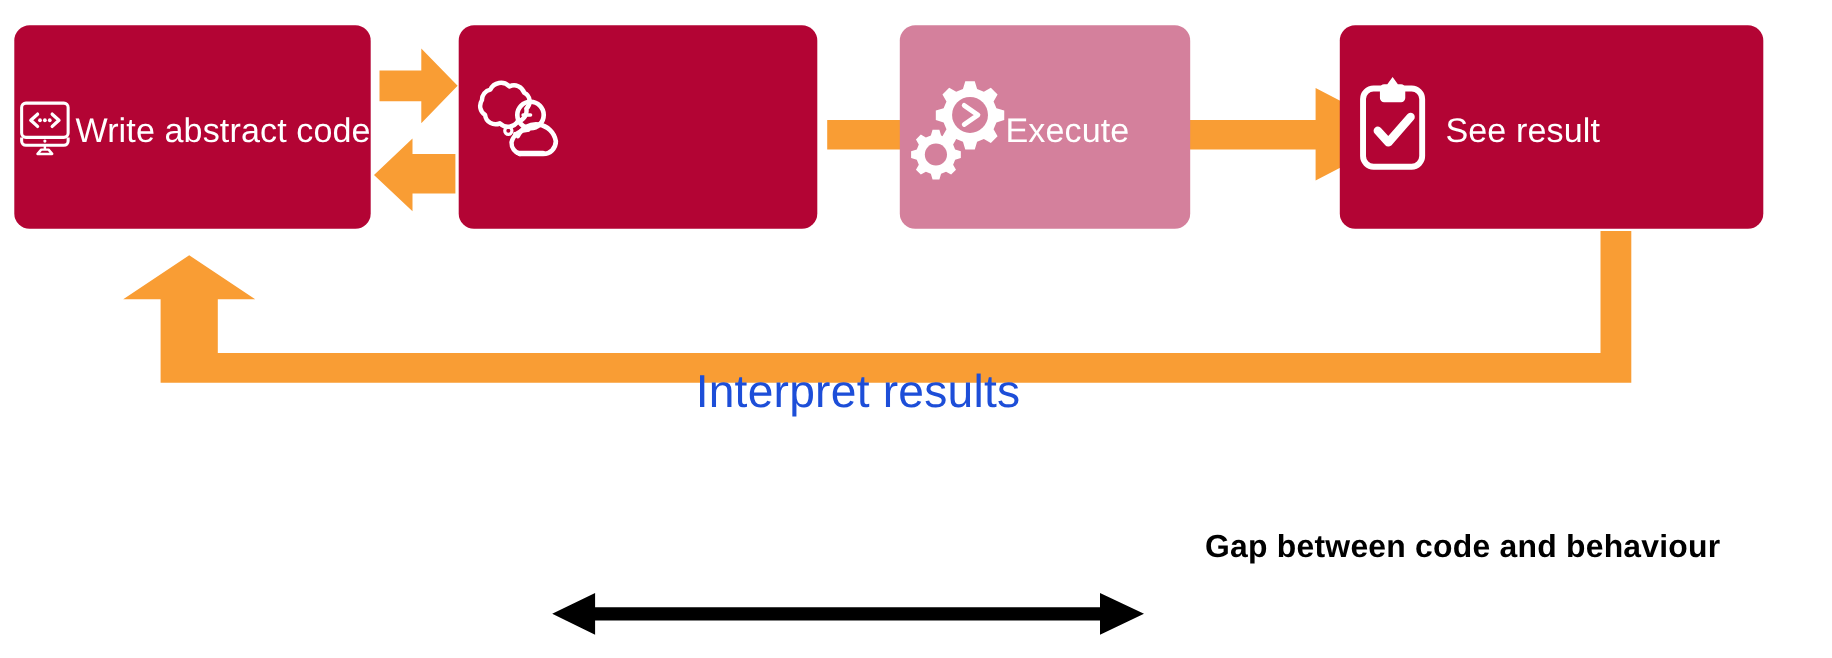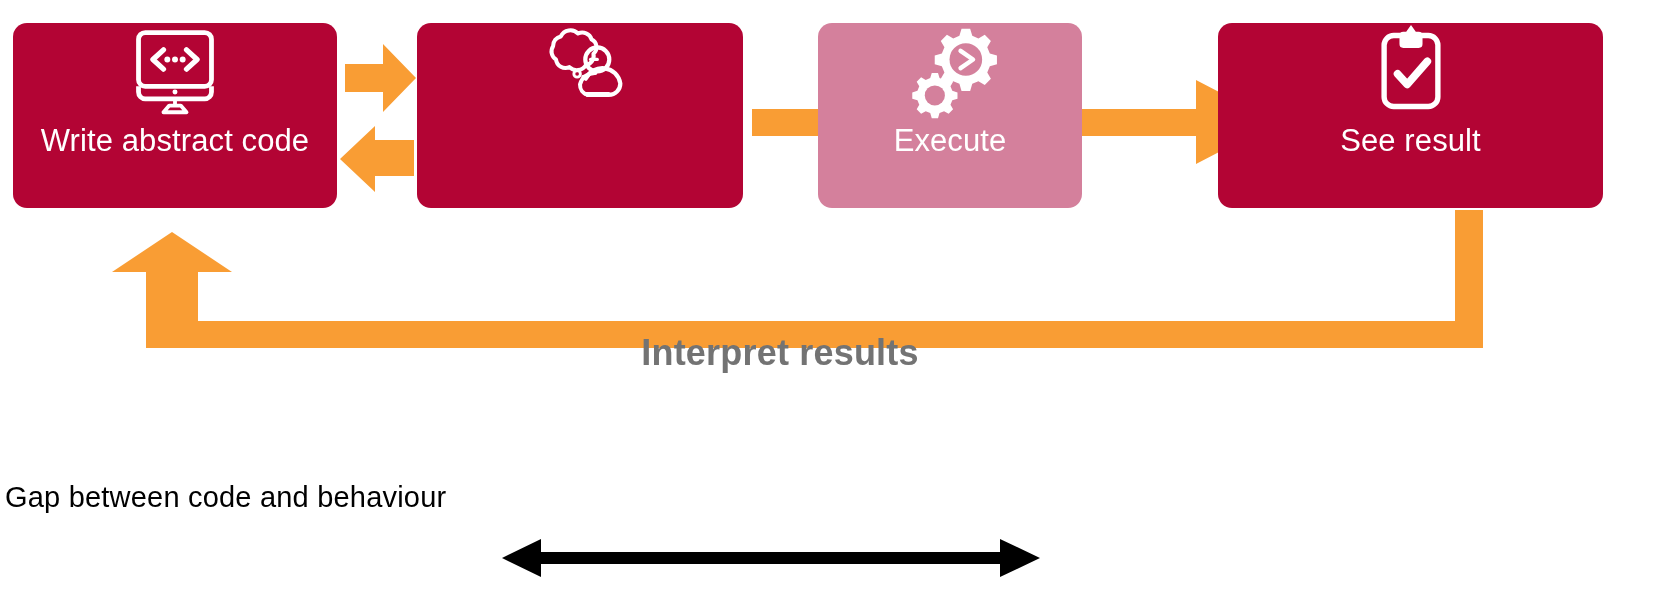--- a/index.html
+++ b/index.html
@@ -19,21 +19,20 @@
   }
 
   
   .stage {
     position: absolute;
     top: 23px;
     height: 185px;
     border-radius: 14px;
     box-sizing: border-box;
     display: flex;
-    flex-direction: column;
     align-items: center;
     justify-content: flex-start;
   }
   .stage.active   { background: #b30434; }
   .stage.faded    { background: #d4809c; }
 
   .stage-icon {
     width: 96px;
     height: 96px;
     display: block;
@@ -67,35 +66,35 @@
 
   .stage { z-index: 2; }
 
   
   .caption-interpret {
     position: absolute;
     left: 0;
     top: 332px;
     width: 1560px;
     text-align: center;
-    color: #737373;
-    font-size: 36px;
-    font-weight: bold;
+    color: #1d4ed8;
+    font-size: 42px;
+    font-weight: normal;
     letter-spacing: 0.2px;
     z-index: 4;
   }
   .caption-gap {
     position: absolute;
-    left: 5px;
+    left: 16px;
     top: 481px;
     width: 1548px;
-    text-align: left;
+    text-align: right;
     color: #000000;
     font-size: 29px;
-    font-weight: normal;
+    font-weight: bold;
     letter-spacing: 0.2px;
     z-index: 4;
   }
 </style>
 </head>
 <body>
 
 <div id="canvas">
 
   <svg class="arrow-layer under" viewBox="0 0 1665 598">

